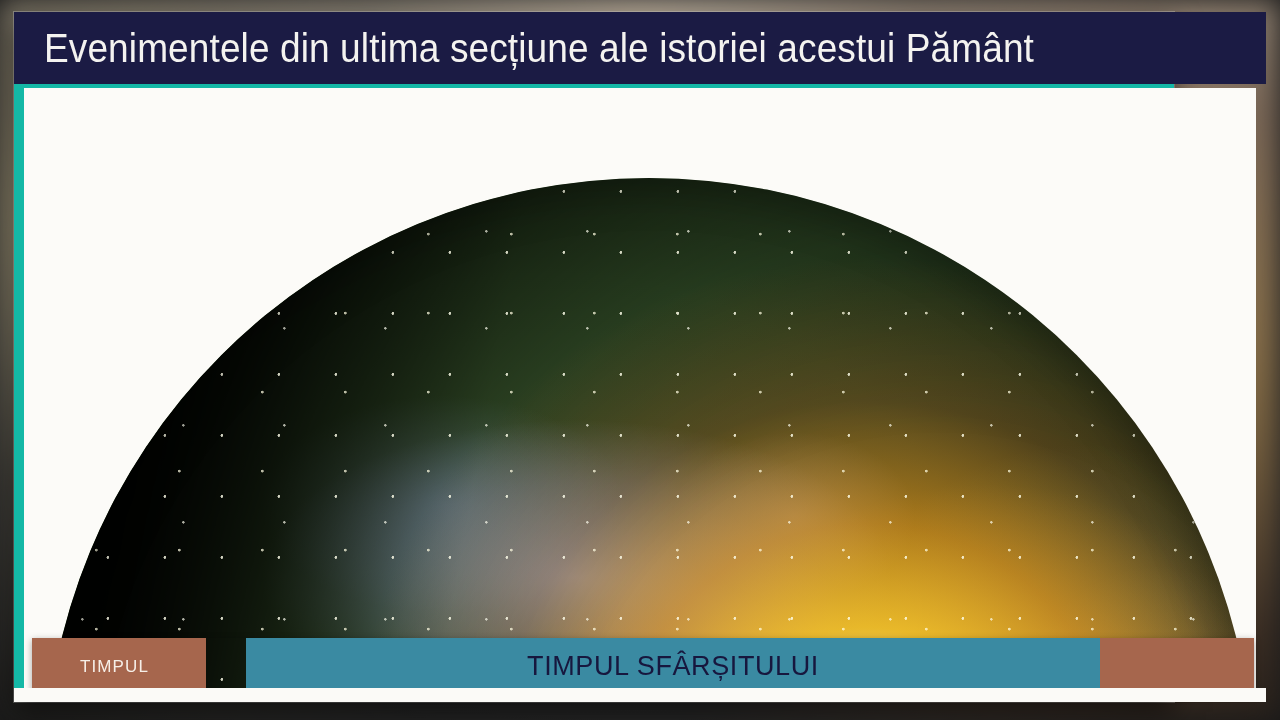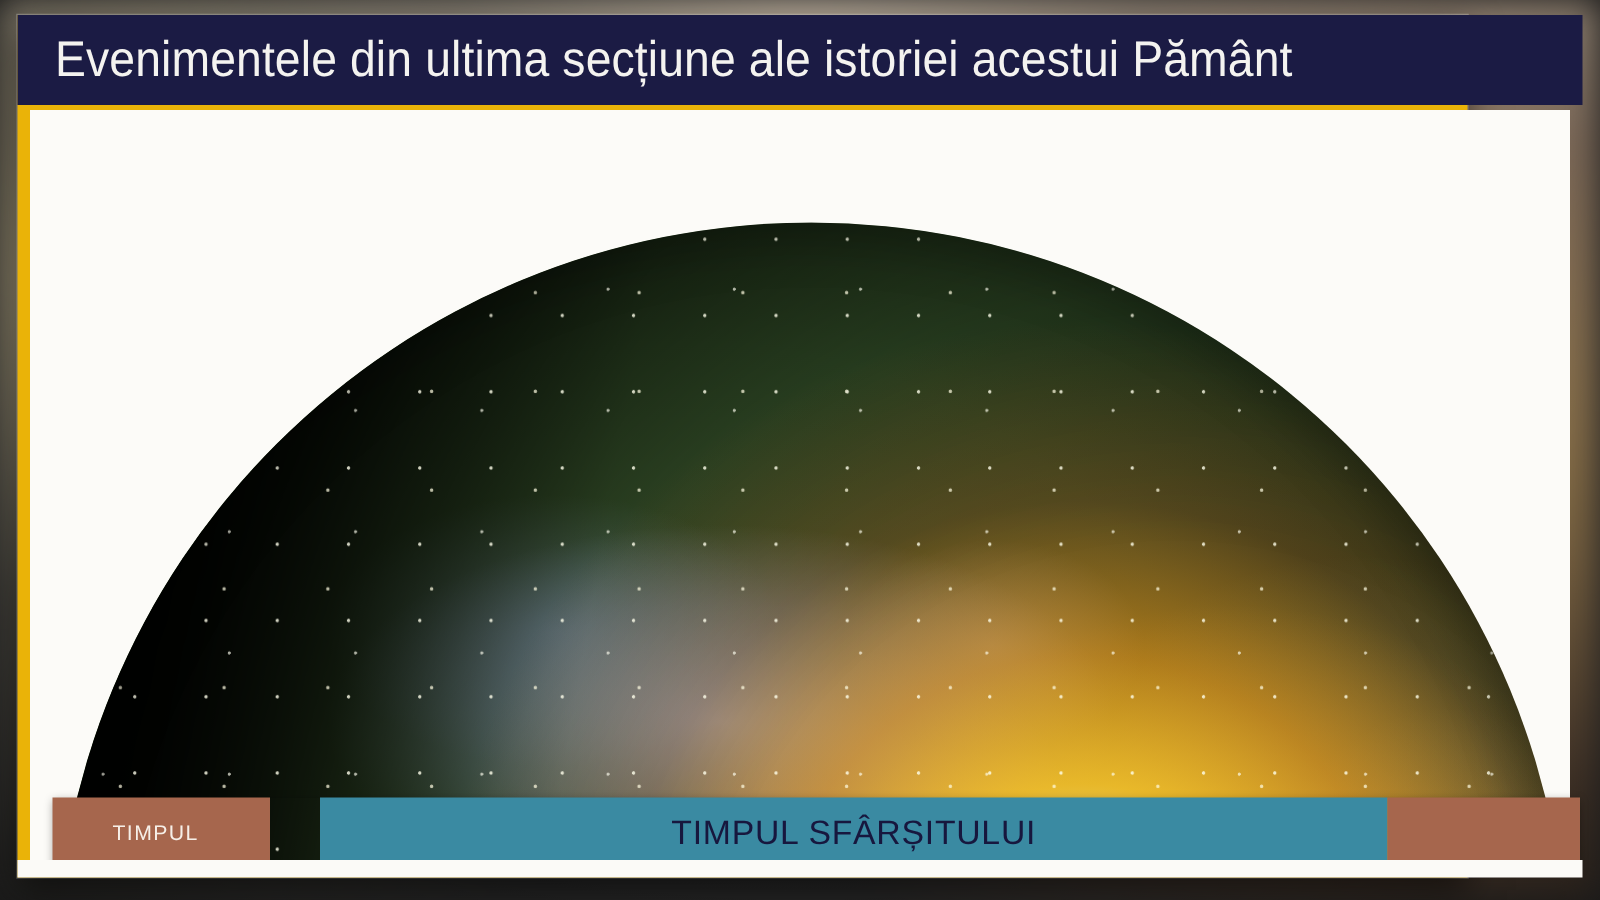--- a/index.html
+++ b/index.html
@@ -40,21 +40,21 @@
     background: radial-gradient(ellipse at 50% 45%, rgba(0,0,0,0) 45%, rgba(0,0,0,.45) 100%);
   }
 
   
   #slide-frame {
     position: absolute;
     left: 14px;
     top: 12px;
     width: 1160px;
     height: 690px;
-    background: #eab308;
+    background: #14b8a6;
     box-shadow: 0 10px 26px rgba(0,0,0,.55), 0 0 0 1px rgba(255,255,255,.28);
   }
 
   
   #title-banner {
     position: absolute;
     left: 0;
     top: 0;
     width: 1252px;
     height: 72px;
@@ -150,21 +150,21 @@
   #earth-blur-soft {
     position: absolute;
     inset: 0;
     border-radius: 50%;
     box-shadow: inset 0 0 40px 10px rgba(0,0,0,.25);
   }
 
   
   #timeline-bar {
     position: absolute;
-    left: 28px;
+    left: 18px;
     top: 626px;
     width: 1222px;
     height: 57px;
     display: flex;
     align-items: stretch;
     box-shadow: 0 2px 7px rgba(0,0,0,.35);
   }
   .seg {
     display: flex;
     align-items: center;

